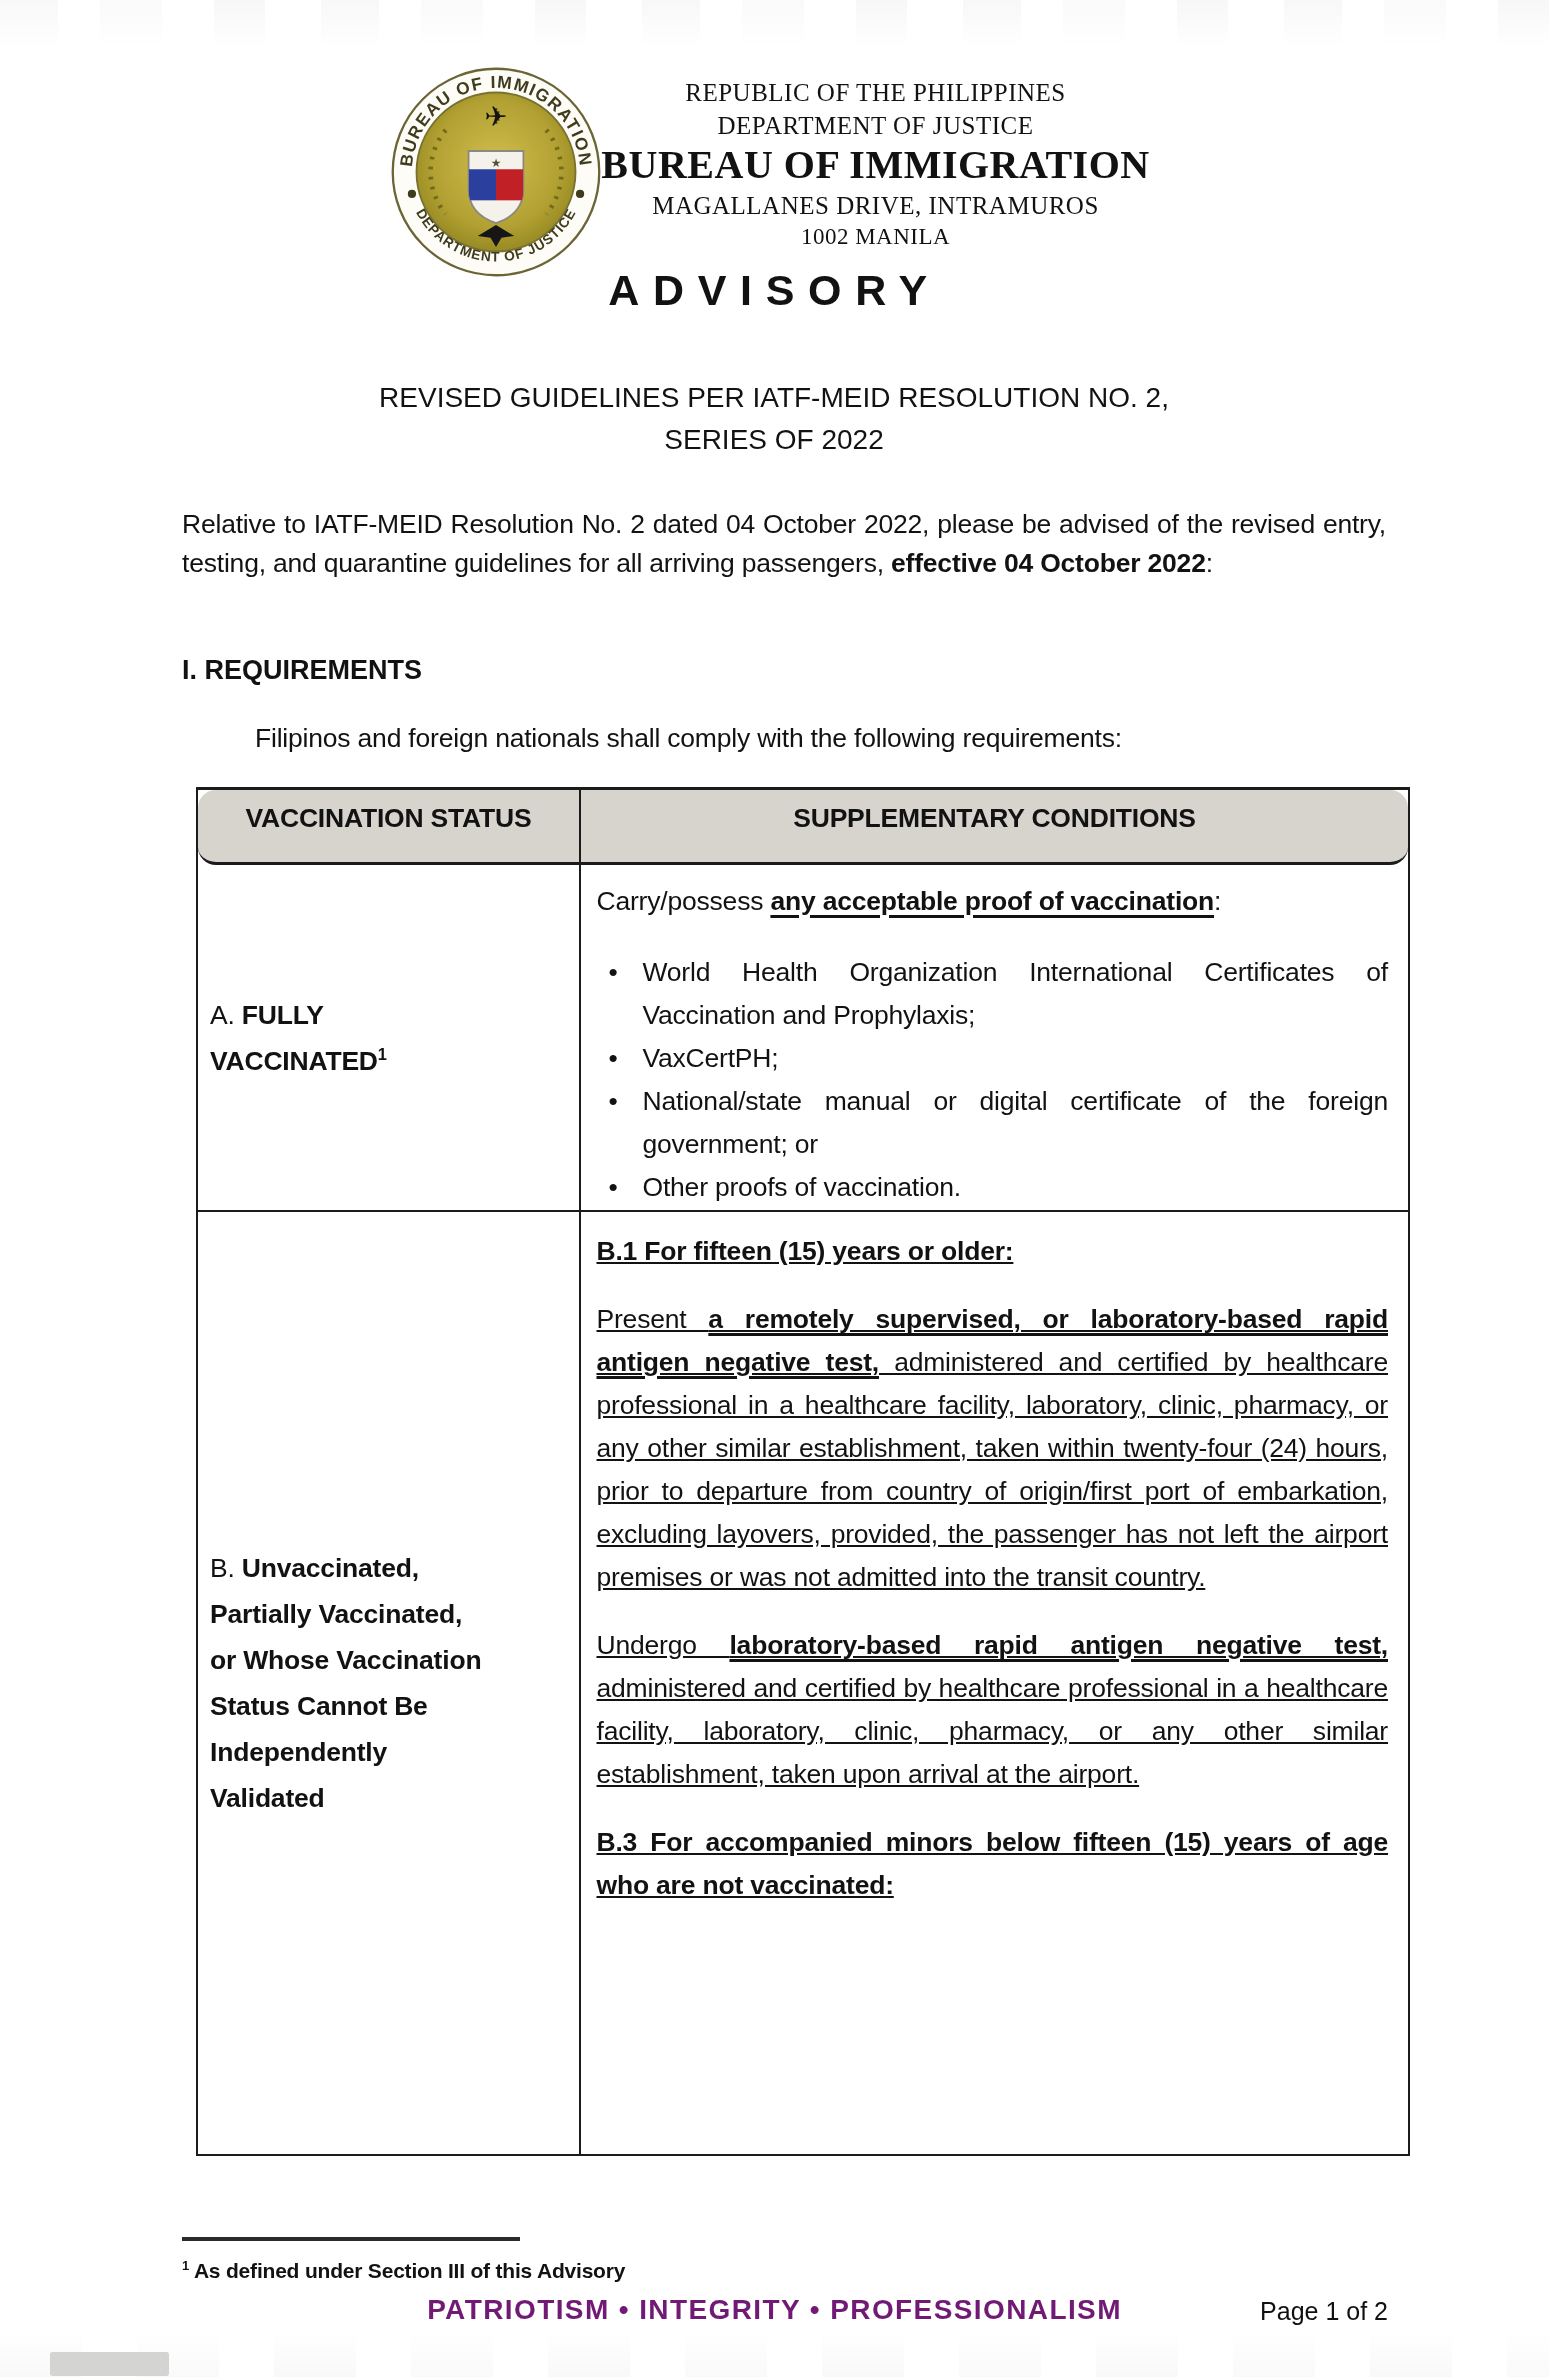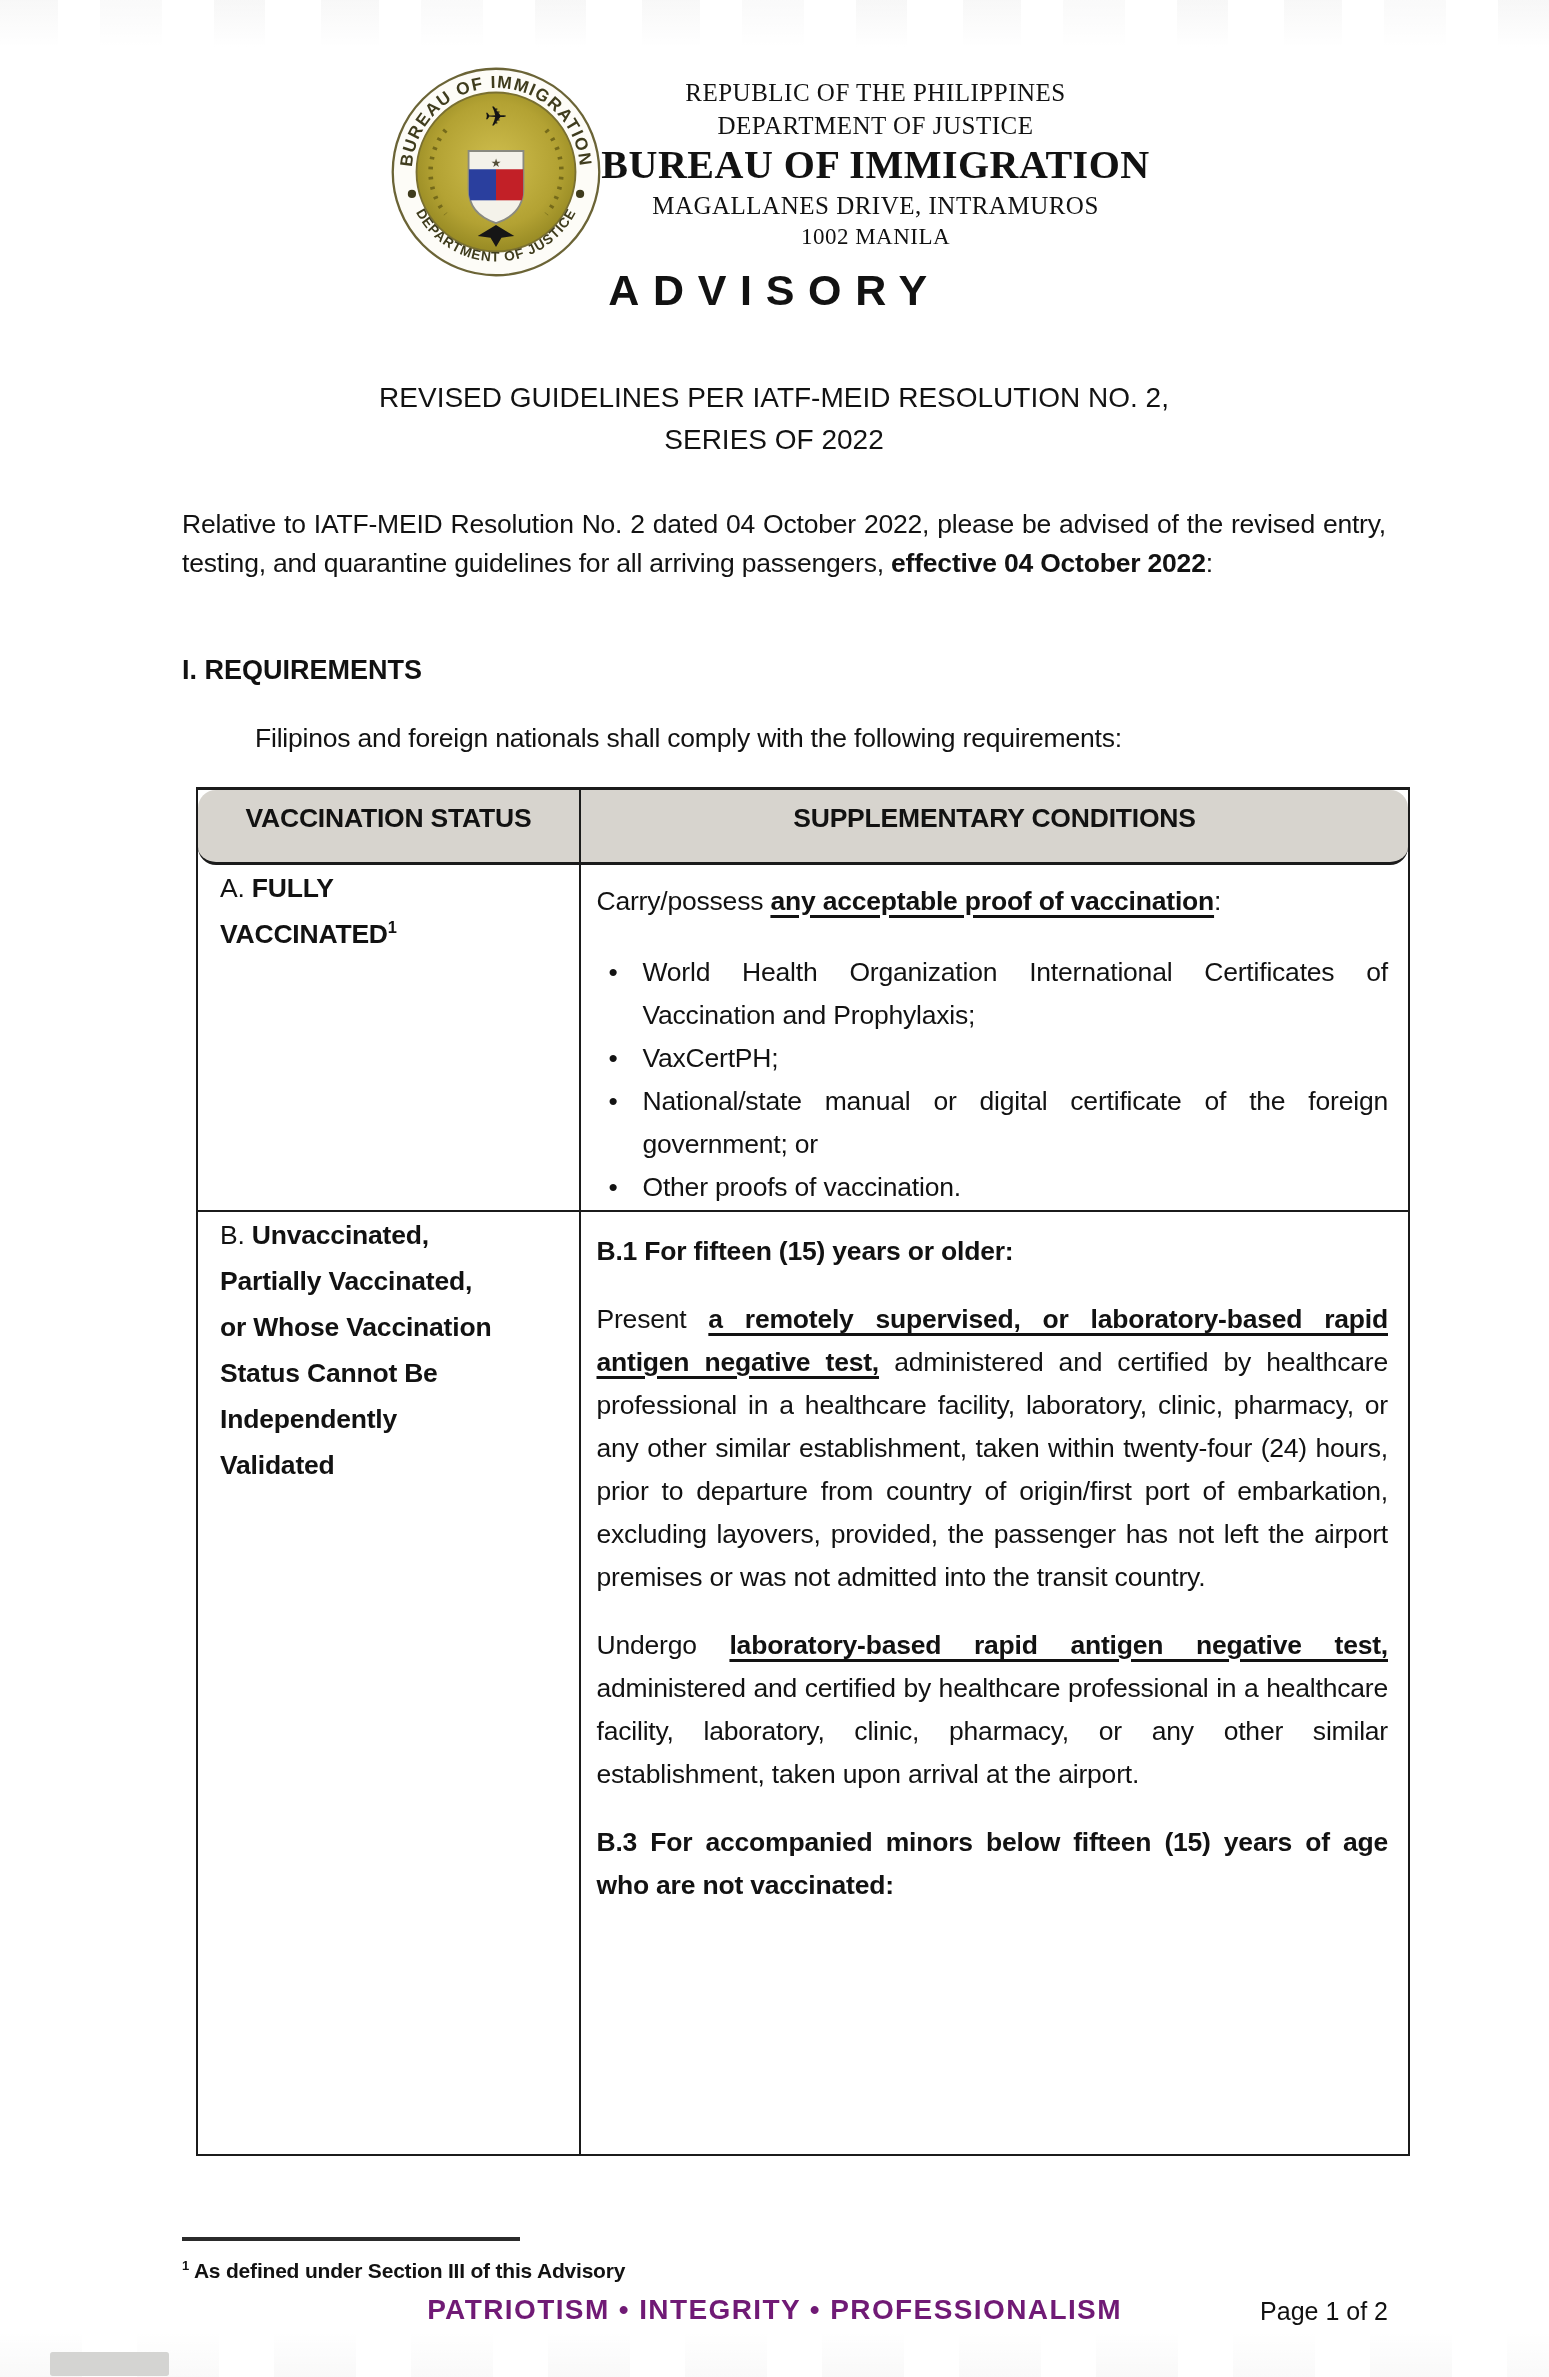--- a/index.html
+++ b/index.html
@@ -75,26 +75,26 @@
   .t-head{
     height:75px;background:#d7d4ce;border-bottom:3.6px solid #1b1b1b;
     font-weight:700;
     border-radius:18px;
   }
   .t-head .c1,.t-head .c2{display:flex;align-items:flex-start;justify-content:center;padding-top:12.8px;box-sizing:border-box;}
   .c1{width:383px;border-right:2.7px solid #1b1b1b;box-sizing:border-box;flex:none;}
   .c2{flex:1;box-sizing:border-box;}
   .row-a{height:347px;border-bottom:2.7px solid #1b1b1b;}
   .row-b{height:942px;}
-  .label-cell{display:flex;align-items:flex-start;padding-left:22px;overflow:hidden;}
+  .label-cell{display:flex;align-items:center;padding-left:12px;overflow:hidden;}
   .label-inner{width:278px;font-size:26.5px;line-height:46px;}
   .label-bold{font-weight:700;}
   sup.fnref{font-size:.62em;vertical-align:super;line-height:0;font-weight:700;}
   .body-cell{padding:14.6px 20px 0 15.5px;overflow:hidden;line-height:43px;text-align:justify;}
-  .row-b .body-cell{padding-top:18px;}
+  .row-b .body-cell{padding-top:18px;text-decoration:underline;}
   .blk{margin:0 0 25px 0;}
   .row-a .blk{margin-bottom:28px;}
   .bold{font-weight:700;}
   .bu{
     font-weight:700;text-decoration:underline;
     text-decoration-thickness:2.7px;text-underline-offset:4.6px;
   }
   .bullets{list-style:none;margin:0;padding:0;}
   .bullet-item{position:relative;padding-left:46px;}
   .bullet-dot{position:absolute;left:12px;top:0;}

